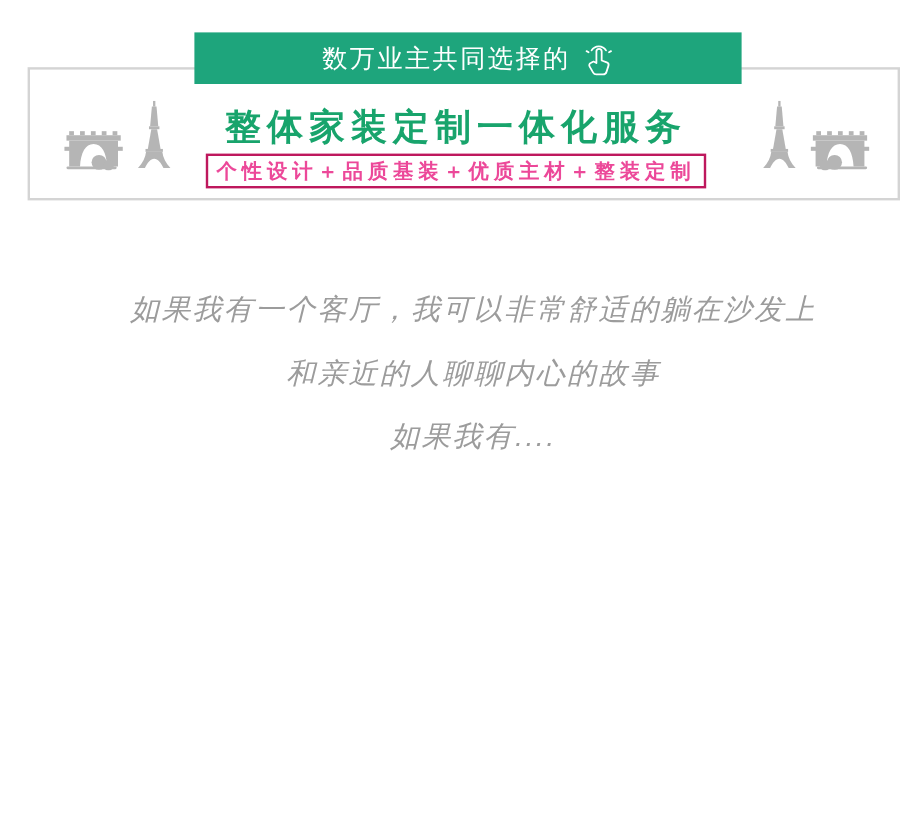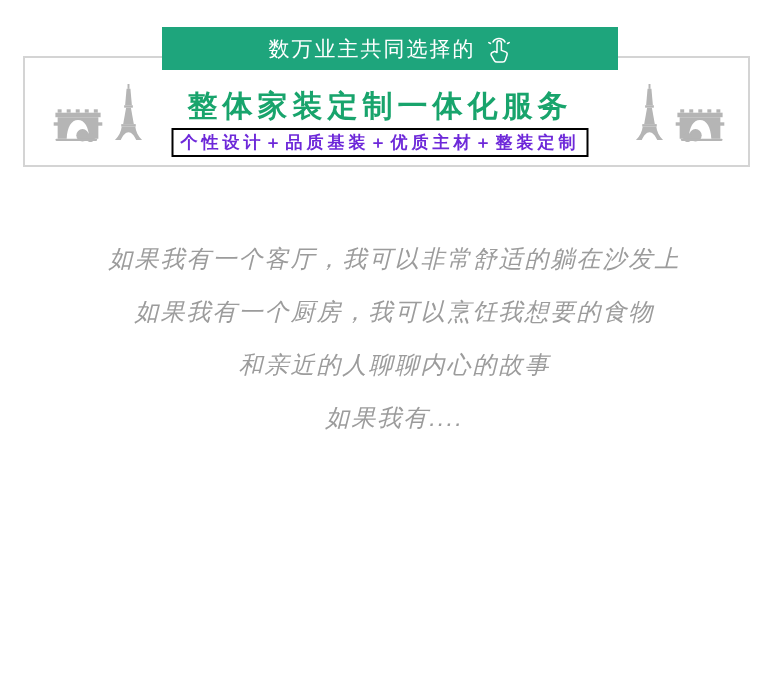--- a/index.html
+++ b/index.html
@@ -28,22 +28,22 @@
   .title{
     position:absolute;left:0;right:0;top:86px;
     text-align:center;
     color:#18a46c;font-size:30px;font-weight:bold;letter-spacing:5px;
     white-space:nowrap;
     font-family:Liberation Serif, serif;
   }
   
   .subtitle{
     position:absolute;top:128px;left:50%;transform:translateX(-50%);
-    border:2px solid #000000;
-    color:#6d28d9;font-size:17px;font-weight:bold;letter-spacing:4px;
+    border:2px solid #be185d;
+    color:#ec4899;font-size:17px;font-weight:bold;letter-spacing:4px;
     padding:1px 7px;white-space:nowrap;background:#ffffff;
   }
   
   .monuments{
     position:absolute;top:82px;height:60px;
     display:flex;align-items:flex-end;gap:9px;
   }
   .monuments.left{left:52px;}
   .monuments.right{left:634px;transform:scaleX(-1);}
   .monuments svg{display:block;}
@@ -125,18 +125,17 @@
       <path d="M11 8 a2.2 2.2 0 0 1 4.4 0 v7.4 l4.2 1.5 a2.4 2.4 0 0 1 1.4 3 l-1.6 5 a3 3 0 0 1 -2.9 2.1 h-5.6 a3 3 0 0 1 -2.6 -1.5 l-3 -5.2 a2 2 0 0 1 0.9 -2.8 l2.4 -1.2 2.4 1.2 V8 Z"></path>
     </svg>
   </div>
 
   <div class="title">整体家装定制一体化服务</div>
 
   <div class="subtitle">个性设计＋品质基装＋优质主材＋整装定制</div>
 
   <div class="poem">
     <div class="poem-line">如果我有一个客厅，我可以非常舒适的躺在沙发上</div>
-    <div class="poem-line">如果我有一个厨房，我可以烹饪我想要的食物</div>
     <div class="poem-line">和亲近的人聊聊内心的故事</div>
     <div class="poem-line">如果我有....</div>
   </div>
 
 </div>
 
 </body></html>

